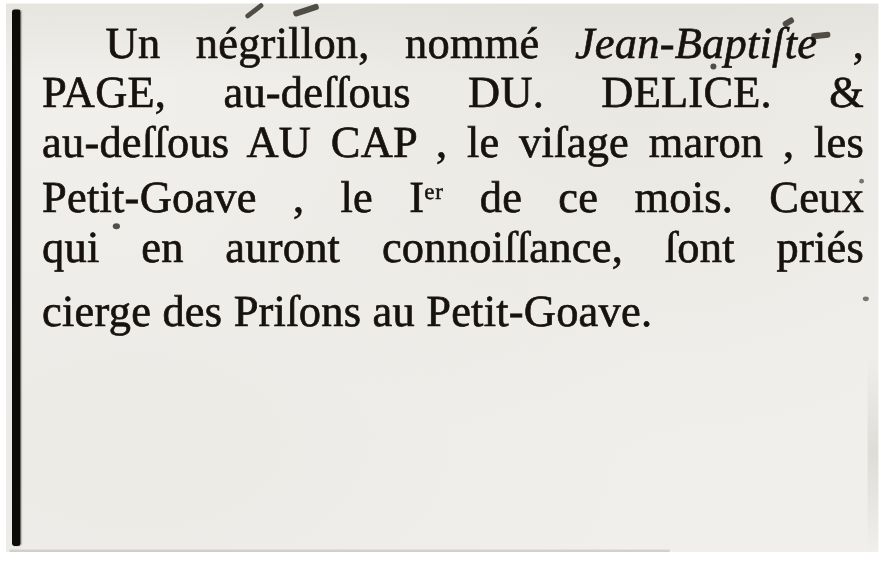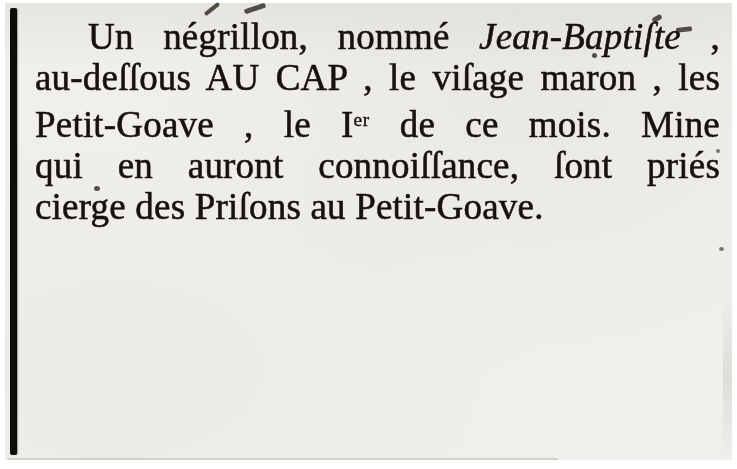--- a/index.html
+++ b/index.html
@@ -61,21 +61,21 @@
     color: #17120e;
     -webkit-text-stroke: 0.55px #17120e;
     letter-spacing: 0.2px;
   }
   p.line {
     margin: 0;
     text-align: justify;
     text-align-last: justify;
   }
   p.line.first { text-indent: 53px; }
-  p.line.last  { text-align-last: left; }
+  p.line.last  { text-align-last: left; margin-top: 12px; }
   .it  { font-style: italic; }
   .sup {
     font-size: 0.52em;
     vertical-align: 0.55em;
     letter-spacing: 0.5px;
     -webkit-text-stroke: 0.4px #17120e;
   }
   .speckle {
     position: absolute;
     background: #2a251f;
@@ -110,26 +110,27 @@
   <div class="speckle" style="left:592px;top:53px;width:5px;height:5px;border-radius:50%;"></div>
   <div class="speckle" style="left:94px;top:186px;width:6px;height:5px;border-radius:50%;"></div>
   <div class="speckle" style="left:716px;top:149px;width:4px;height:4px;border-radius:50%;opacity:.6;"></div>
   <div class="speckle" style="left:719px;top:247px;width:5px;height:4px;border-radius:50%;opacity:.6;"></div>
 
   <div class="textblock">
 
     <p class="line first"><span class="run">Un négrillon, nommé </span><span class="run it">Jean-Baptiſte</span><span class="run"> ,</span></p>
 
 
+    <p class="line"><span class="run">PAGE, au-deſſous DU. DELICE. &amp;</span></p>
 
     <p class="line"><span class="run">au-deſſous AU CAP , le viſage maron , les</span></p>
 
 
 
-    <p class="line"><span class="run">Petit-Goave , le I</span><span class="run sup">er</span><span class="run"> de ce mois. Mine</span></p>
+    <p class="line"><span class="run">Petit-Goave , le I</span><span class="run sup">er</span><span class="run"> de ce mois. Ceux</span></p>
 
     <p class="line"><span class="run">qui en auront connoiſſance, ſont priés</span></p>
 
 
     <p class="line last"><span class="run">cierge des Priſons au Petit-Goave.</span></p>
 
   </div>
 </div>
 
 </body></html>

